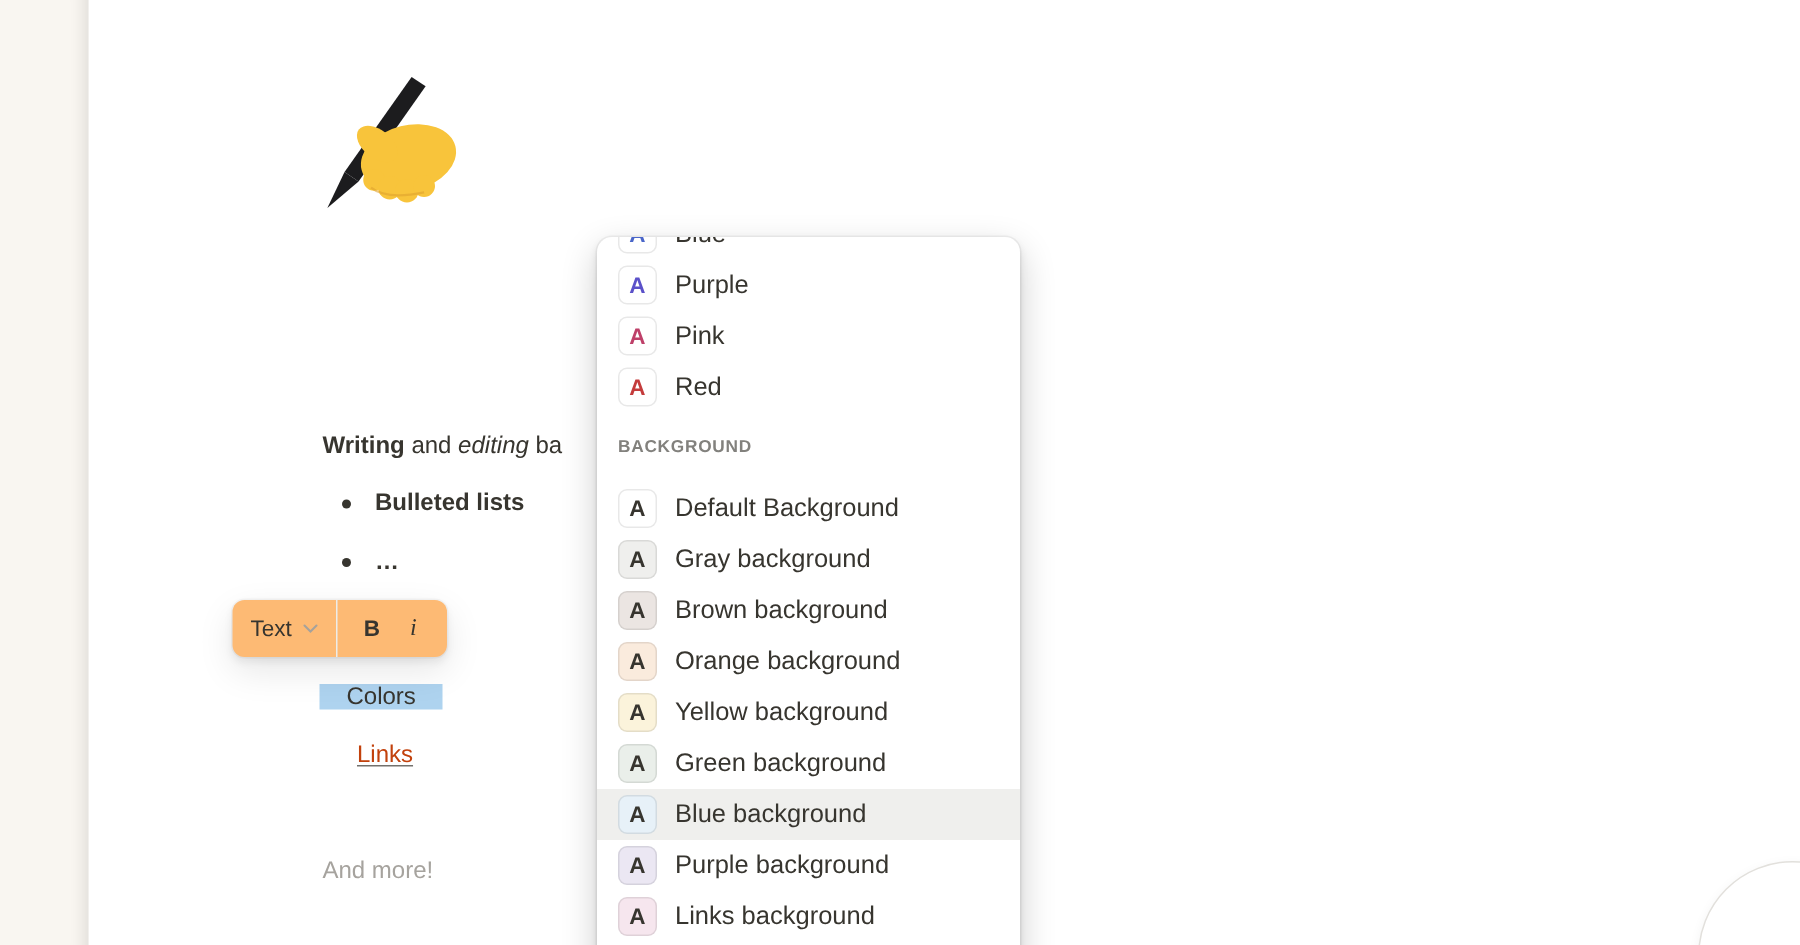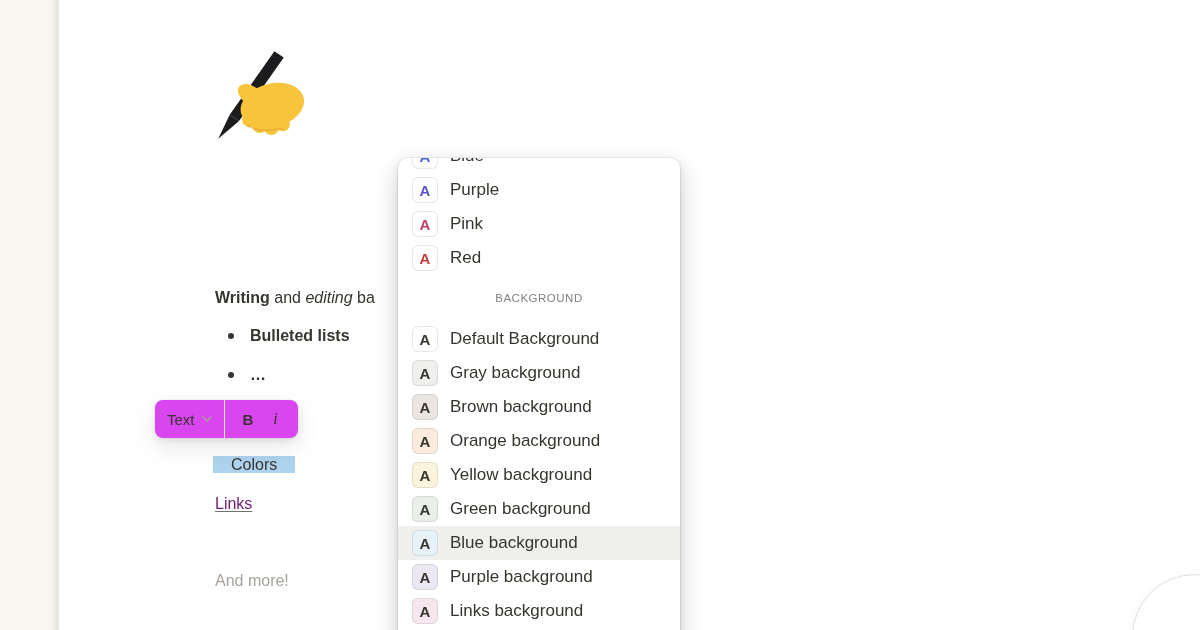--- a/index.html
+++ b/index.html
@@ -18,27 +18,27 @@
   .intro b{font-weight:700;}
   .intro i{font-style:italic;}
   .bullets{position:absolute;left:215px;top:325px;list-style:none;margin:0;padding:0;
     font-size:16px;line-height:22px;}
   .bullets li{position:relative;padding-left:35px;margin-bottom:17px;font-weight:bold;}
   .bullets li::before{content:"";position:absolute;left:13px;top:8px;width:6px;height:6px;
     border-radius:50%;background:#37352F;}
   .colors-line{position:absolute;left:213px;top:453px;font-size:16px;line-height:24px;}
   .selection{background:#AED3EF;padding:0 18px;}
   .links-line{position:absolute;left:215px;top:492px;font-size:16px;line-height:24px;}
-  .links-line a{color:#701a75;text-decoration:underline;text-decoration-color:rgba(55,53,47,.7);
-    text-underline-offset:2px;cursor:pointer;}
+  .links-line a{color:#c2410c;text-decoration:underline;text-decoration-color:rgba(55,53,47,.7);
+    text-underline-offset:2px;cursor:pointer;margin-left:23px;}
   .more-line{position:absolute;left:215px;top:569px;font-size:16px;line-height:24px;color:#A6A39E;}
 
   
   .toolbar{position:absolute;left:155px;top:400px;height:38px;display:inline-flex;align-items:stretch;
-    background:#d946ef;border-radius:8px;z-index:5;
+    background:#fdba74;border-radius:8px;z-index:5;
     box-shadow:0 0 0 1px rgba(15,15,15,.04),0 3px 6px rgba(15,15,15,.07),0 9px 24px rgba(15,15,15,.10);}
   .tb-sec{display:flex;align-items:center;padding:0 12px;border-right:1px solid #EDECE8;cursor:pointer;}
   .tb-sec:last-child{border-right:none;}
   .tb-label{font-size:15px;color:#37352F;}
   .tb-chevron{margin-left:7px;display:flex;align-items:center;}
   .tb-comment-icon{margin-right:7px;display:flex;align-items:center;}
   .tb-b{font-weight:700;font-size:15px;padding:0 6px;cursor:pointer;}
   .tb-i{font-family:"Liberation Serif","DejaVu Serif",serif;font-style:italic;font-size:16px;
     padding:0 8px;margin-left:6px;cursor:pointer;}
 
@@ -47,22 +47,22 @@
     border-radius:10px;overflow:hidden;z-index:10;
     box-shadow:0 0 0 1px rgba(15,15,15,.05),0 3px 6px rgba(15,15,15,.1),0 9px 24px rgba(15,15,15,.2);}
   .dd-group{margin:0;padding:0;}
   .dd-group.scrolled{margin-top:-19px;}
   .dd-row{display:flex;align-items:center;height:34px;padding:0 14px;cursor:pointer;}
   .dd-row.selected{background:#EFEFED;}
   .dd-swatch{flex:0 0 26px;width:26px;height:26px;border-radius:6px;box-sizing:border-box;
     border:1px solid rgba(0,0,0,.09);display:flex;align-items:center;justify-content:center;
     font-size:15px;font-weight:600;margin-right:12px;}
   .dd-label{font-size:17px;color:#37352F;white-space:nowrap;}
-  .dd-header{padding:16px 14px;line-height:15px;font-size:11.5px;font-weight:400;
-    letter-spacing:.5px;color:#82817D;text-align:center;}
+  .dd-header{padding:16px 14px;line-height:15px;font-size:11.5px;font-weight:700;
+    letter-spacing:.5px;color:#82817D;}
 
   
   .help-btn{position:absolute;width:124px;height:124px;right:-58px;bottom:-70px;border-radius:50%;
     background:#fff;border:1px solid #E2E0DC;box-shadow:0 2px 8px rgba(0,0,0,.05);z-index:3;cursor:pointer;}
 </style>
 </head>
 <body>
 
 <div class="stage">
 

